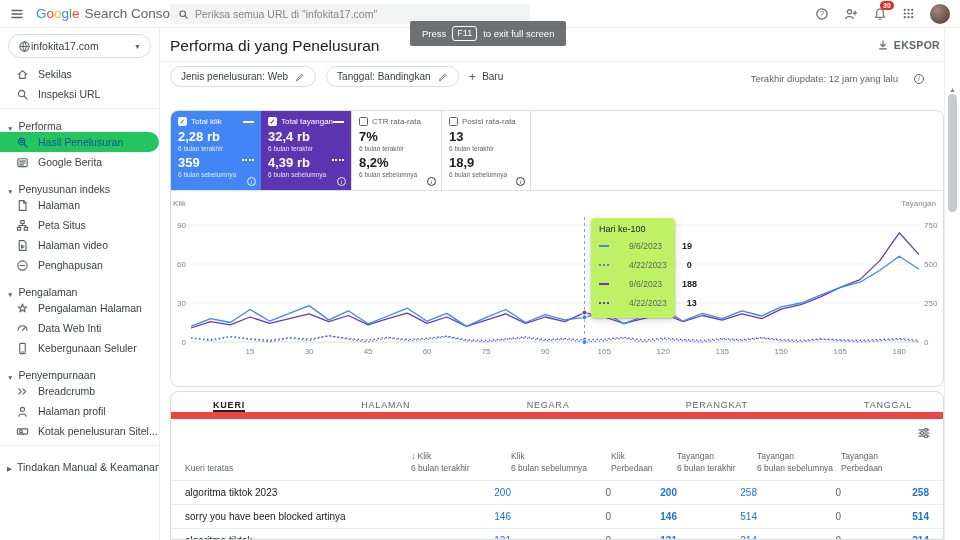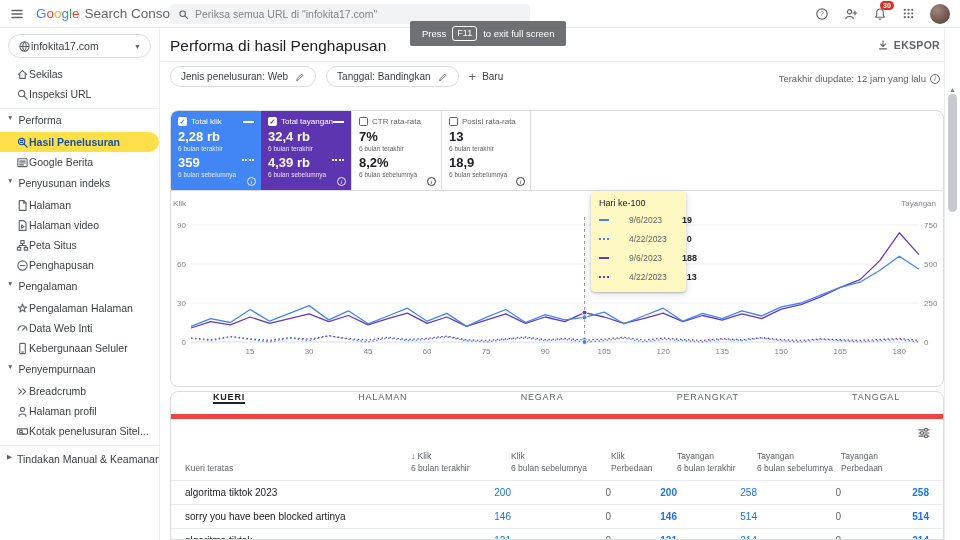--- a/index.html
+++ b/index.html
@@ -17,39 +17,39 @@
 .bell-wrap{position:relative}
 .badge{position:absolute;top:-6px;left:7px;background:#d93025;color:#fff;font-size:7px;font-weight:bold;padding:1px 3px;border-radius:7px;line-height:1.1}
 .avatar{width:20px;height:20px;border-radius:50%;background:radial-gradient(circle at 35% 30%,#a1887f,#4e342e);cursor:pointer}
 
 .toast{position:absolute;left:410px;top:21px;height:25px;background:rgba(78,82,86,.82);color:#fff;display:flex;align-items:center;gap:6px;padding:0 12px;font-size:9.5px;border-radius:2px;z-index:40}
 .keycap{border:1px solid #fff;border-radius:3px;padding:0 4px;font-size:9px;line-height:13px}
 
 .sidebar{position:absolute;top:28px;left:0;width:160px;bottom:0;background:#fff;border-right:1px solid #eceff1;z-index:20;overflow:hidden}
 .property{margin:6px 8px;height:24px;border:1px solid #dadce0;border-radius:13px;display:flex;align-items:center;padding:0 9px;font-size:10.5px;color:#3c4043;cursor:pointer}
 .prop-caret{margin-left:auto;font-size:7px;color:#5f6368}
-.nav-item{height:20px;display:flex;align-items:center;padding:0 8px 0 16px;font-size:10.5px;color:#3c4043;cursor:pointer;white-space:nowrap}
+.nav-item{height:20px;display:flex;align-items:center;gap:9px;padding:0 8px 0 16px;font-size:10.5px;color:#3c4043;cursor:pointer;white-space:nowrap}
 .nav-item .icon{color:#5f6368;flex:none;height:13px}
-.nav-item.selected{background:#fde047;color:#174ea6;font-weight:bold;border-radius:0 14px 14px 0}
+.nav-item.selected{background:#22c55e;color:#174ea6;font-weight:normal;border-radius:0 14px 14px 0}
 .nav-item.selected .icon{color:#174ea6}
-.nav-section,.nav-expand{height:18px;margin-top:5px;display:flex;align-items:flex-start;gap:5px;padding-left:7px;font-size:10.5px;color:#3c4043;cursor:pointer;white-space:nowrap}
+.nav-section,.nav-expand{height:18px;margin-top:5px;display:flex;align-items:flex-end;gap:5px;padding-left:7px;font-size:10.5px;color:#3c4043;cursor:pointer;white-space:nowrap}
 .nav-expand{height:20px;margin-top:7px}
 .caret{font-size:6.5px;color:#5f6368}
 .nav-divider{height:1px;background:#eceff1;margin:4px 0}
 
 .main{position:absolute;left:161px;top:28px;right:16px;bottom:0;background:#fff}
 .header-divider{position:absolute;top:33px;left:0;right:0;height:1px;background:#eceff1}
 .page-title{position:absolute;left:9px;top:9px;font-size:15.5px;color:#202124}
 .export{position:absolute;right:4px;top:11px;display:flex;align-items:center;gap:5px;color:#5f6368;font-size:10.5px;font-weight:bold;letter-spacing:.3px;cursor:pointer}
 .chips{position:absolute;left:9px;top:38px;display:flex;align-items:center;gap:10px}
 .chip{height:21px;border:1px solid #dadce0;border-radius:11px;background:#fff;display:flex;align-items:center;gap:7px;padding:0 10px;font-size:10px;color:#3c4043;cursor:pointer;white-space:nowrap}
 .chip .icon,.chip-new .icon{color:#5f6368}
 .chip-new{display:flex;align-items:center;gap:6px;font-size:10px;color:#3c4043;cursor:pointer}
 .plus{font-size:13px;color:#5f6368}
-.last-updated{position:absolute;right:4px;top:45px;display:flex;align-items:center;gap:4px;font-size:9.5px;color:#5f6368}
+.last-updated{position:absolute;right:20px;top:45px;display:flex;align-items:center;gap:16px;font-size:9.5px;color:#5f6368}
 .info-circle{width:10px;height:10px;border:1px solid #5f6368;border-radius:50%;font-size:6.5px;display:flex;align-items:center;justify-content:center;color:#5f6368;font-style:italic;cursor:pointer}
 .panel{position:absolute;left:9px;right:0;background:#fff;border:1px solid #dadce0;border-radius:8px}
 .panel-perf{top:82px;height:277px;overflow:hidden}
 .panel-table{top:363px;bottom:0;border-radius:8px 8px 0 0;overflow:hidden}
 
 .cards{height:80px;display:flex;border-bottom:1px solid #dadce0}
 .card{width:90px;position:relative;padding:6px 7px 0;cursor:pointer;color:#fff}
 .card.unsel{background:#fff;border-left:1px solid #dadce0;color:#202124}
 .card:last-child{border-right:1px solid #dadce0}
 .card-head{display:flex;align-items:center;gap:4px;font-size:8px}
@@ -59,27 +59,27 @@
 .card.unsel .cbx{border-color:#5f6368}
 .v1,.v2{font-size:13px;font-weight:bold;margin-top:3px}
 .l1,.l2{font-size:6.5px;opacity:.85;margin-top:1px}
 .card.unsel .l1,.card.unsel .l2{color:#5f6368;opacity:1}
 .legend-solid{position:absolute;right:7px;top:10px;width:11px;border-top:2px solid #fff}
 .legend-dot{position:absolute;right:7px;top:48px;width:12px;border-top:2px dotted #fff}
 .card .info{position:absolute;right:5px;bottom:4px;width:9px;height:9px;border:1px solid currentColor;border-radius:50%;font-size:6px;font-style:italic;display:flex;align-items:center;justify-content:center;opacity:.9;cursor:pointer}
 
 .chart-wrap{position:absolute;top:81px;left:0;right:0;bottom:0}
 .tick{font-size:8px;fill:#80868b;font-family:"Liberation Sans",sans-serif}
-.tooltip{position:absolute;left:420px;top:0;width:95px;background:#fef9c3;border-radius:4px;box-shadow:0 1px 2px rgba(60,64,67,.3),0 2px 8px rgba(60,64,67,.18);padding:6px 8px;z-index:5}
+.tooltip{position:absolute;left:420px;top:26px;width:84px;background:#bef264;border-radius:4px;box-shadow:0 1px 2px rgba(60,64,67,.3),0 2px 8px rgba(60,64,67,.18);padding:6px 8px;z-index:5}
 .tt-title{font-size:9px;color:#202124;margin-bottom:2px}
 .tt-row{display:flex;align-items:center;gap:20px;height:19px;font-size:8.5px;color:#5f6368}
 .tt-mark{width:10px;border-top:2px solid;flex:none}
 .tt-val{margin-left:auto;color:#202124;font-weight:bold;font-size:9px}
 
-.tabs{height:27px;display:flex;align-items:flex-start;justify-content:space-between;padding:0 43px 0 42px;border-bottom:5px solid #ef4444}
+.tabs{height:27px;display:flex;align-items:flex-end;justify-content:space-between;padding:0 31px 0 42px;border-bottom:7px solid #ef4444}
 .tab{display:flex;align-items:center;font-size:9px;letter-spacing:.8px;color:#5f6368;border-bottom:2px solid transparent;cursor:pointer;white-space:nowrap}
 .tab.active{color:#202124;font-weight:bold;border-bottom-color:#202124}
 .thead-block{height:62px;position:relative;border-bottom:1px solid #e8eaed}
 .tune{position:absolute;top:7px;right:12px;color:#5f6368;cursor:pointer}
 .thead{position:absolute;left:0;right:0;bottom:0;display:grid;grid-template-columns:minmax(0,1fr) 100px 100px 66px 80px 84px 88px;padding:0 14px 6px;font-size:8.5px;color:#5f6368;align-items:end;line-height:1.35}
 .th{}
 .th.first{text-align:left;color:#5f6368}
 .sort{font-size:9px;margin-right:2px;color:#5f6368}
 .trow{display:grid;grid-template-columns:minmax(0,1fr) 100px 100px 66px 80px 84px 88px;padding:0 14px;height:24px;align-items:center;border-bottom:1px solid #e8eaed;font-size:10px;cursor:pointer}
 .td{text-align:right}
@@ -218,40 +218,40 @@
           <svg width="13" height="13" viewBox="0 0 14 14" fill="none" stroke="currentColor" stroke-width="1.2" stroke-linecap="round" stroke-linejoin="round">
             <path d="M3.5 1.8H8.5L10.8 4.2V12.2H3.5Z"></path>
             <path d="M8.3 2V4.4H10.6"></path>
           </svg>
         </span>
         <span>Halaman</span>
       </div>
       <div class="nav-item">
         <span class="icon">
           <svg width="13" height="13" viewBox="0 0 14 14" fill="none" stroke="currentColor" stroke-width="1.2" stroke-linecap="round" stroke-linejoin="round">
-            <path d="M3.5 1.8H8.5L10.8 4.2V12.2H3.5Z"></path>
-            <path d="M6 6.5 8.7 8.2 6 9.9Z"></path>
-          </svg>
-        </span>
-        <span>Halaman video</span>
-      </div>
-      <div class="nav-item">
-        <span class="icon">
-          <svg width="13" height="13" viewBox="0 0 14 14" fill="none" stroke="currentColor" stroke-width="1.2" stroke-linecap="round" stroke-linejoin="round">
             <rect x="5.2" y="1.8" width="3.6" height="3"></rect>
             <rect x="1.5" y="9" width="3.6" height="3"></rect>
             <rect x="8.9" y="9" width="3.6" height="3"></rect>
             <path d="M7 4.8V7M3.3 9V7H10.7V9"></path>
           </svg>
         </span>
         <span>Peta Situs</span>
       </div>
       <div class="nav-item">
         <span class="icon">
           <svg width="13" height="13" viewBox="0 0 14 14" fill="none" stroke="currentColor" stroke-width="1.2" stroke-linecap="round" stroke-linejoin="round">
+            <path d="M3.5 1.8H8.5L10.8 4.2V12.2H3.5Z"></path>
+            <path d="M6 6.5 8.7 8.2 6 9.9Z"></path>
+          </svg>
+        </span>
+        <span>Halaman video</span>
+      </div>
+      <div class="nav-item">
+        <span class="icon">
+          <svg width="13" height="13" viewBox="0 0 14 14" fill="none" stroke="currentColor" stroke-width="1.2" stroke-linecap="round" stroke-linejoin="round">
             <circle cx="7" cy="7" r="5"></circle>
             <path d="M4.5 7H9.5"></path>
           </svg>
         </span>
         <span>Penghapusan</span>
       </div>
       <div class="nav-section">
         <span class="caret">▼</span>
         <span>Pengalaman</span>
       </div>
@@ -315,21 +315,21 @@
       <div class="nav-divider"></div>
       <div class="nav-expand">
         <span class="caret">▶</span>
         <span>Tindakan Manual &amp; Keamanan</span>
       </div>
     </nav>
 </div>
 
 <div class="main">
   <div class="header-divider"></div>
-  <div class="page-title">Performa di hasil Penghapusan</div>
+  <div class="page-title">Performa di yang Penelusuran</div>
   <div class="export">
     <span>
       <svg width="12" height="12" viewBox="0 0 14 14" stroke="currentColor" stroke-width="1.3" fill="none" stroke-linecap="round" stroke-linejoin="round">
           <path d="M7 2V8.6M4.2 6 7 8.8 9.8 6M3 11.5H11"></path>
         </svg>
     </span>
     <span>EKSPOR</span>
   </div>
   <div class="chips" id="chips">
       <div class="chip">

